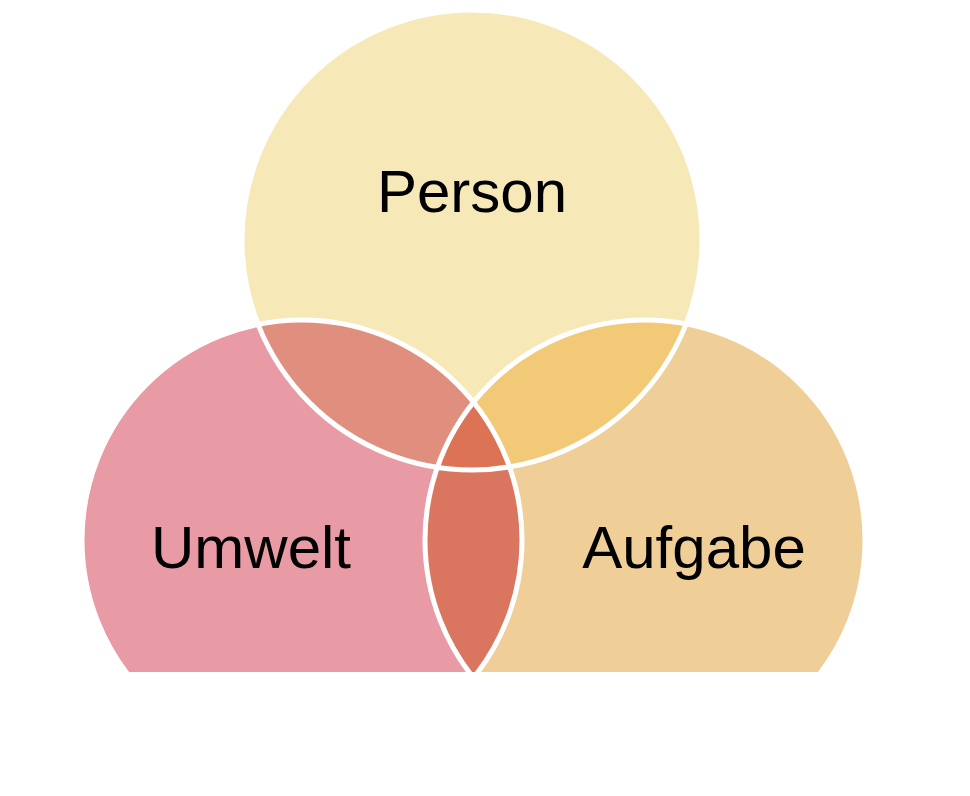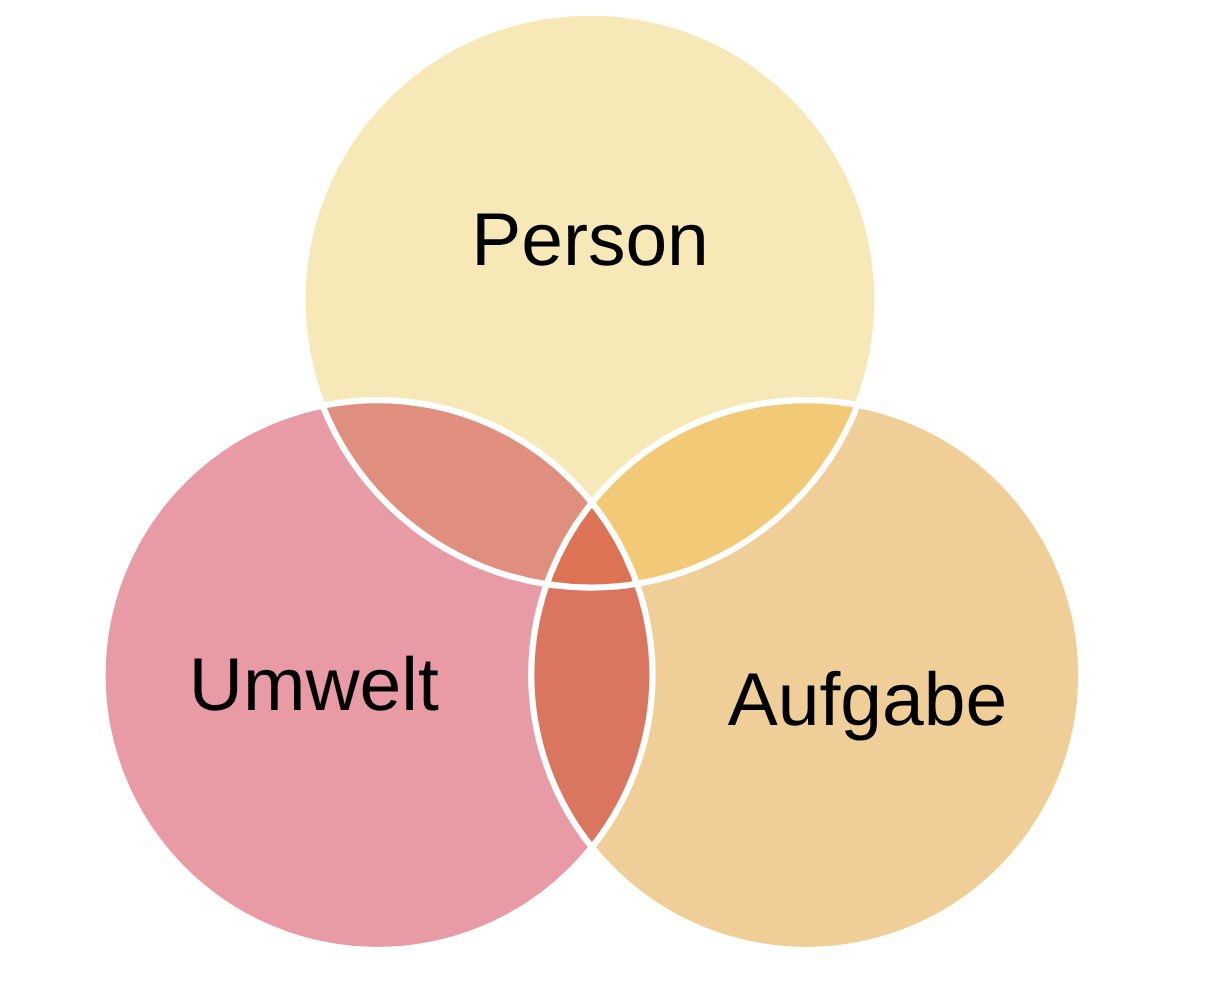--- a/index.html
+++ b/index.html
@@ -35,21 +35,21 @@
     font-weight: 400;
     line-height: 1;
     white-space: nowrap;
     letter-spacing: 0px;
     -webkit-font-smoothing: antialiased;
   }
 </style>
 </head>
 <body>
 
-<div id="venn-stage" style="width: 970px; height: 796px; background: rgb(255, 255, 255);">
+<div id="venn-stage" style="width: 970px; height: 672px; background: rgb(255, 255, 255);">
 
   <svg id="venn-svg" viewBox="0 0 970 796" xmlns="http://www.w3.org/2000/svg" style="width: 970px; height: 796px;">
     <defs>
 
       <clipPath id="clip-person">
         <circle cx="472" cy="240" r="230"></circle>
       </clipPath>
       <clipPath id="clip-umwelt">
         <circle cx="302" cy="540" r="220"></circle>
       </clipPath>
@@ -79,15 +79,15 @@
 
     <circle cx="472" cy="240" r="230" fill="none" stroke="#FFFFFF" stroke-width="5"></circle>
     <circle cx="645" cy="540" r="220" fill="none" stroke="#FFFFFF" stroke-width="5"></circle>
     <circle cx="302" cy="540" r="220" fill="none" stroke="#FFFFFF" stroke-width="5"></circle>
   </svg>
 
   <div class="venn-label" id="label-person" style="left: 472px; top: 192px; color: rgb(0, 0, 0); font-size: 60px;">Person</div>
 
   <div class="venn-label" id="label-umwelt" style="left: 251px; top: 548px; color: rgb(0, 0, 0); font-size: 60px; text-align: right;">Umwelt</div>
 
-  <div class="venn-label" id="label-aufgabe" style="left: 694px; top: 548px; color: rgb(0, 0, 0); font-size: 60px; margin-top: 12px;">Aufgabe</div>
+  <div class="venn-label" id="label-aufgabe" style="left: 694px; top: 548px; color: rgb(0, 0, 0); font-size: 60px;">Aufgabe</div>
 
 </div>
 
 </body></html>

